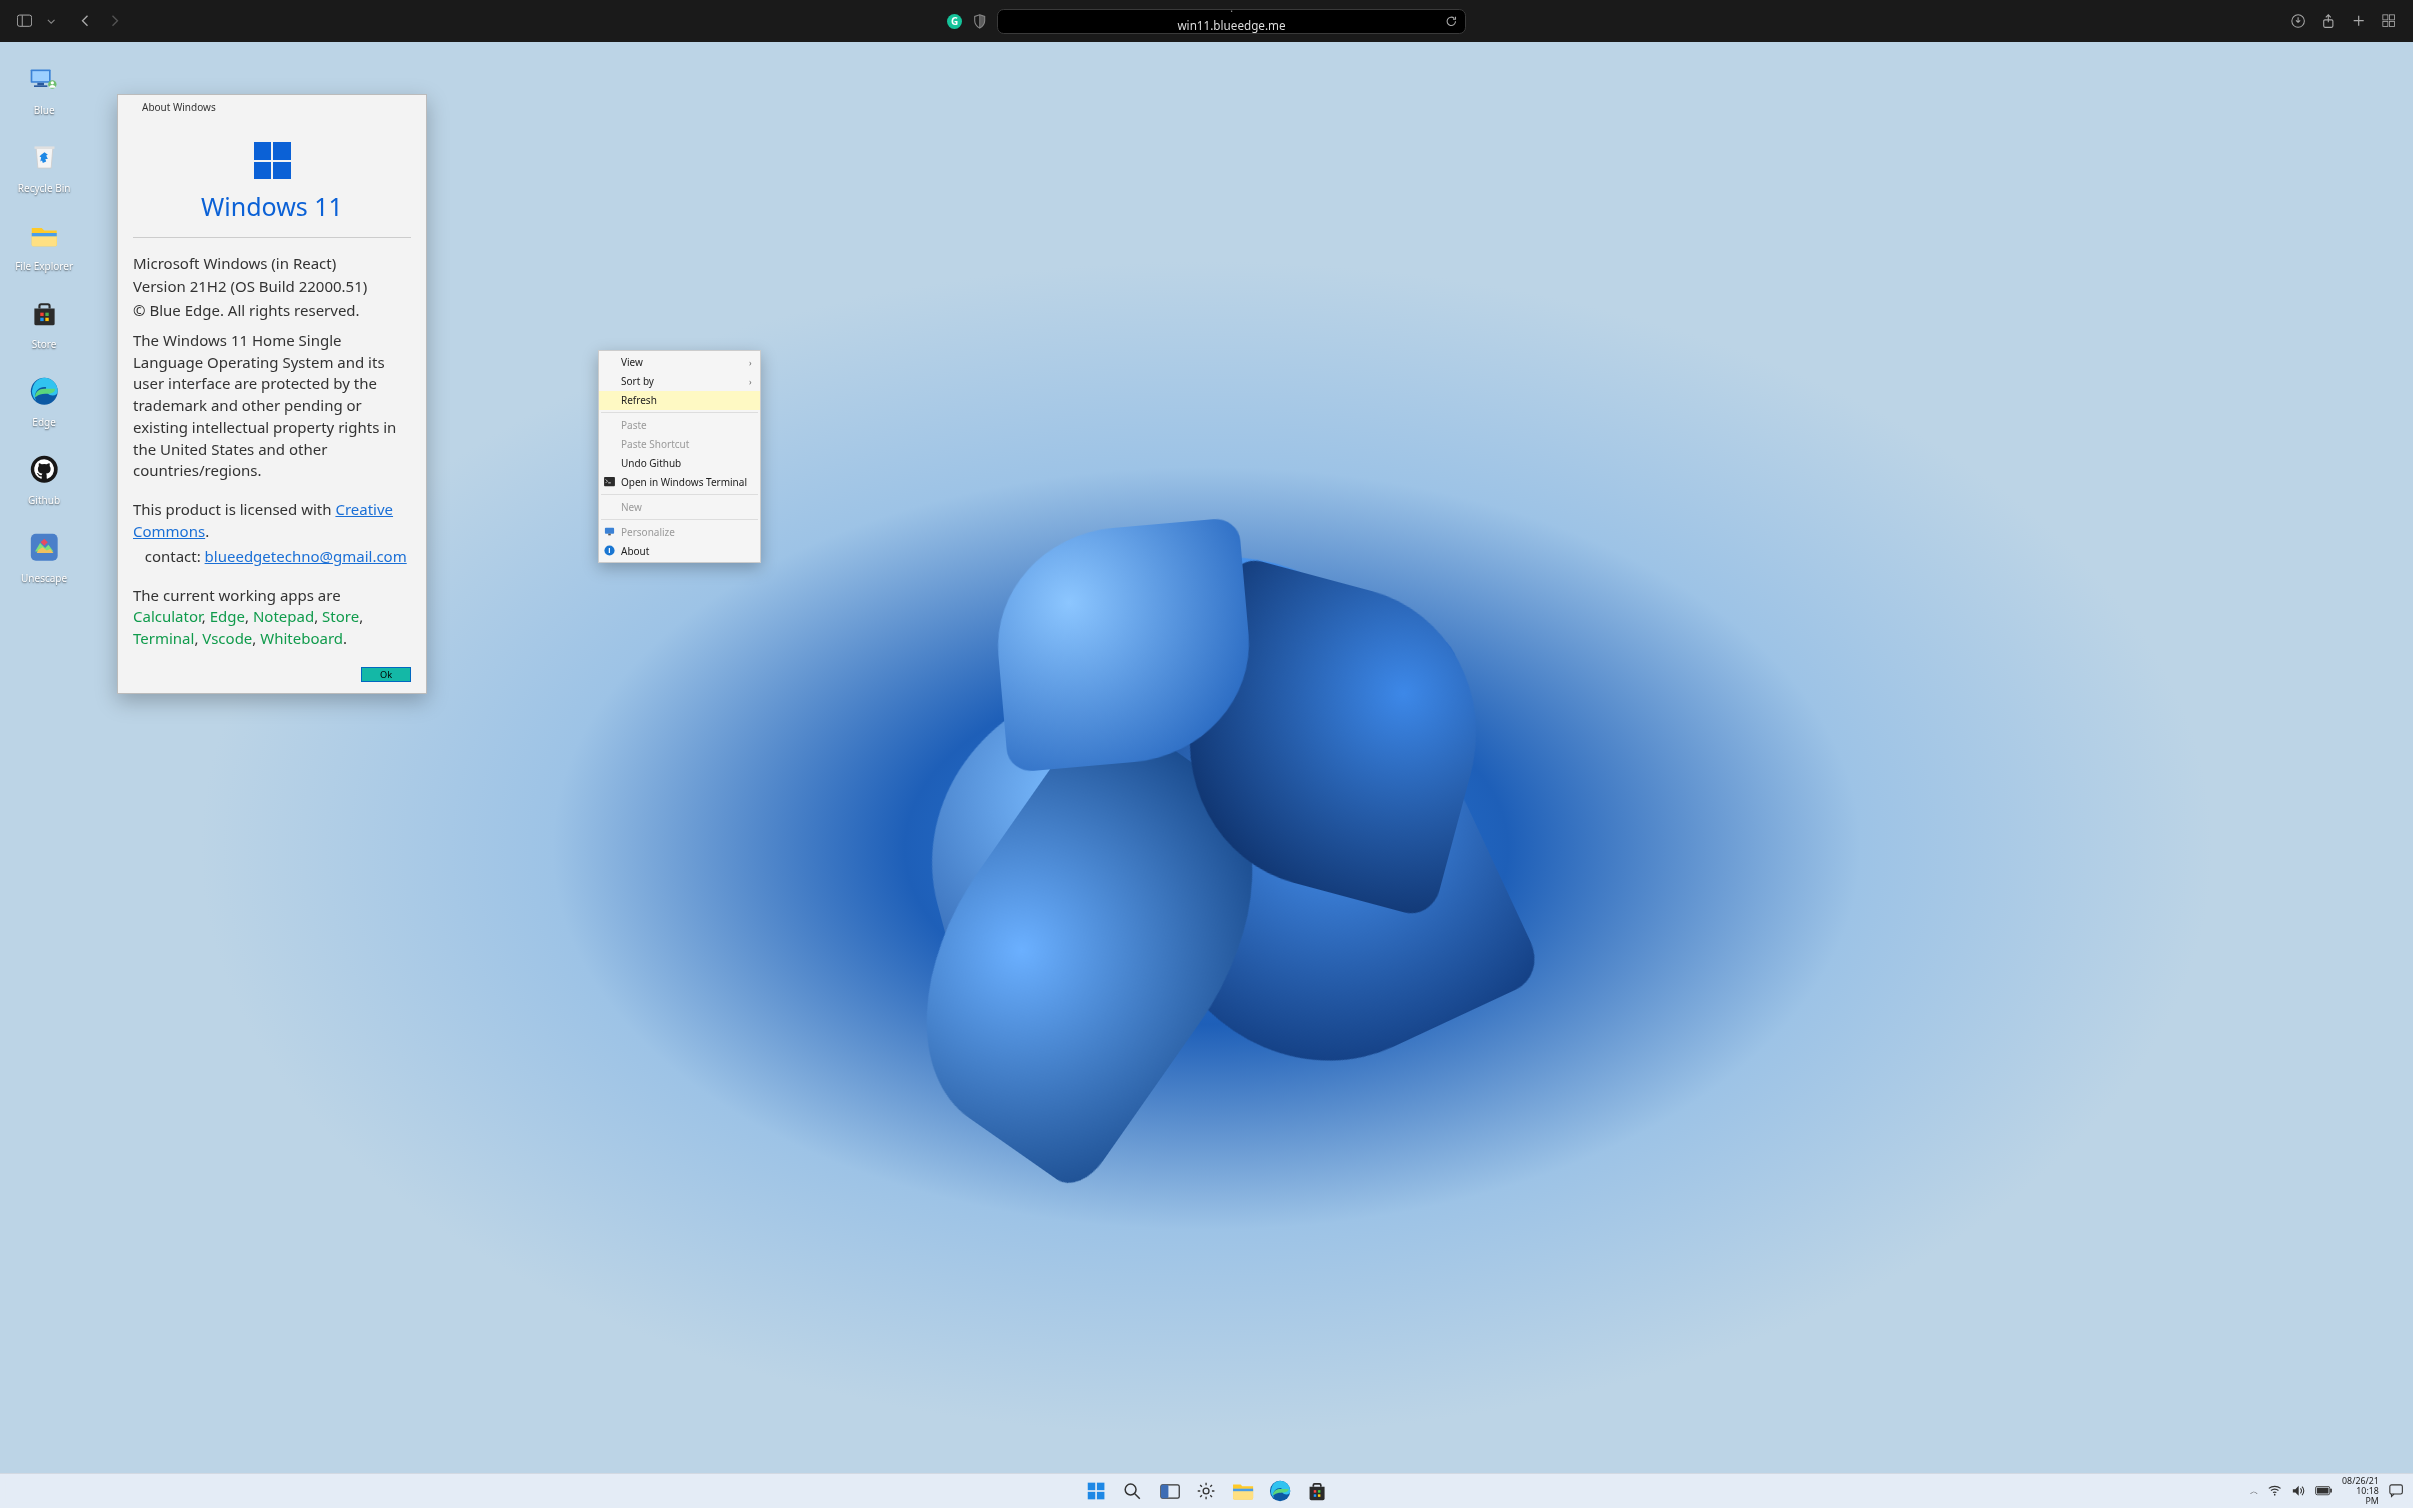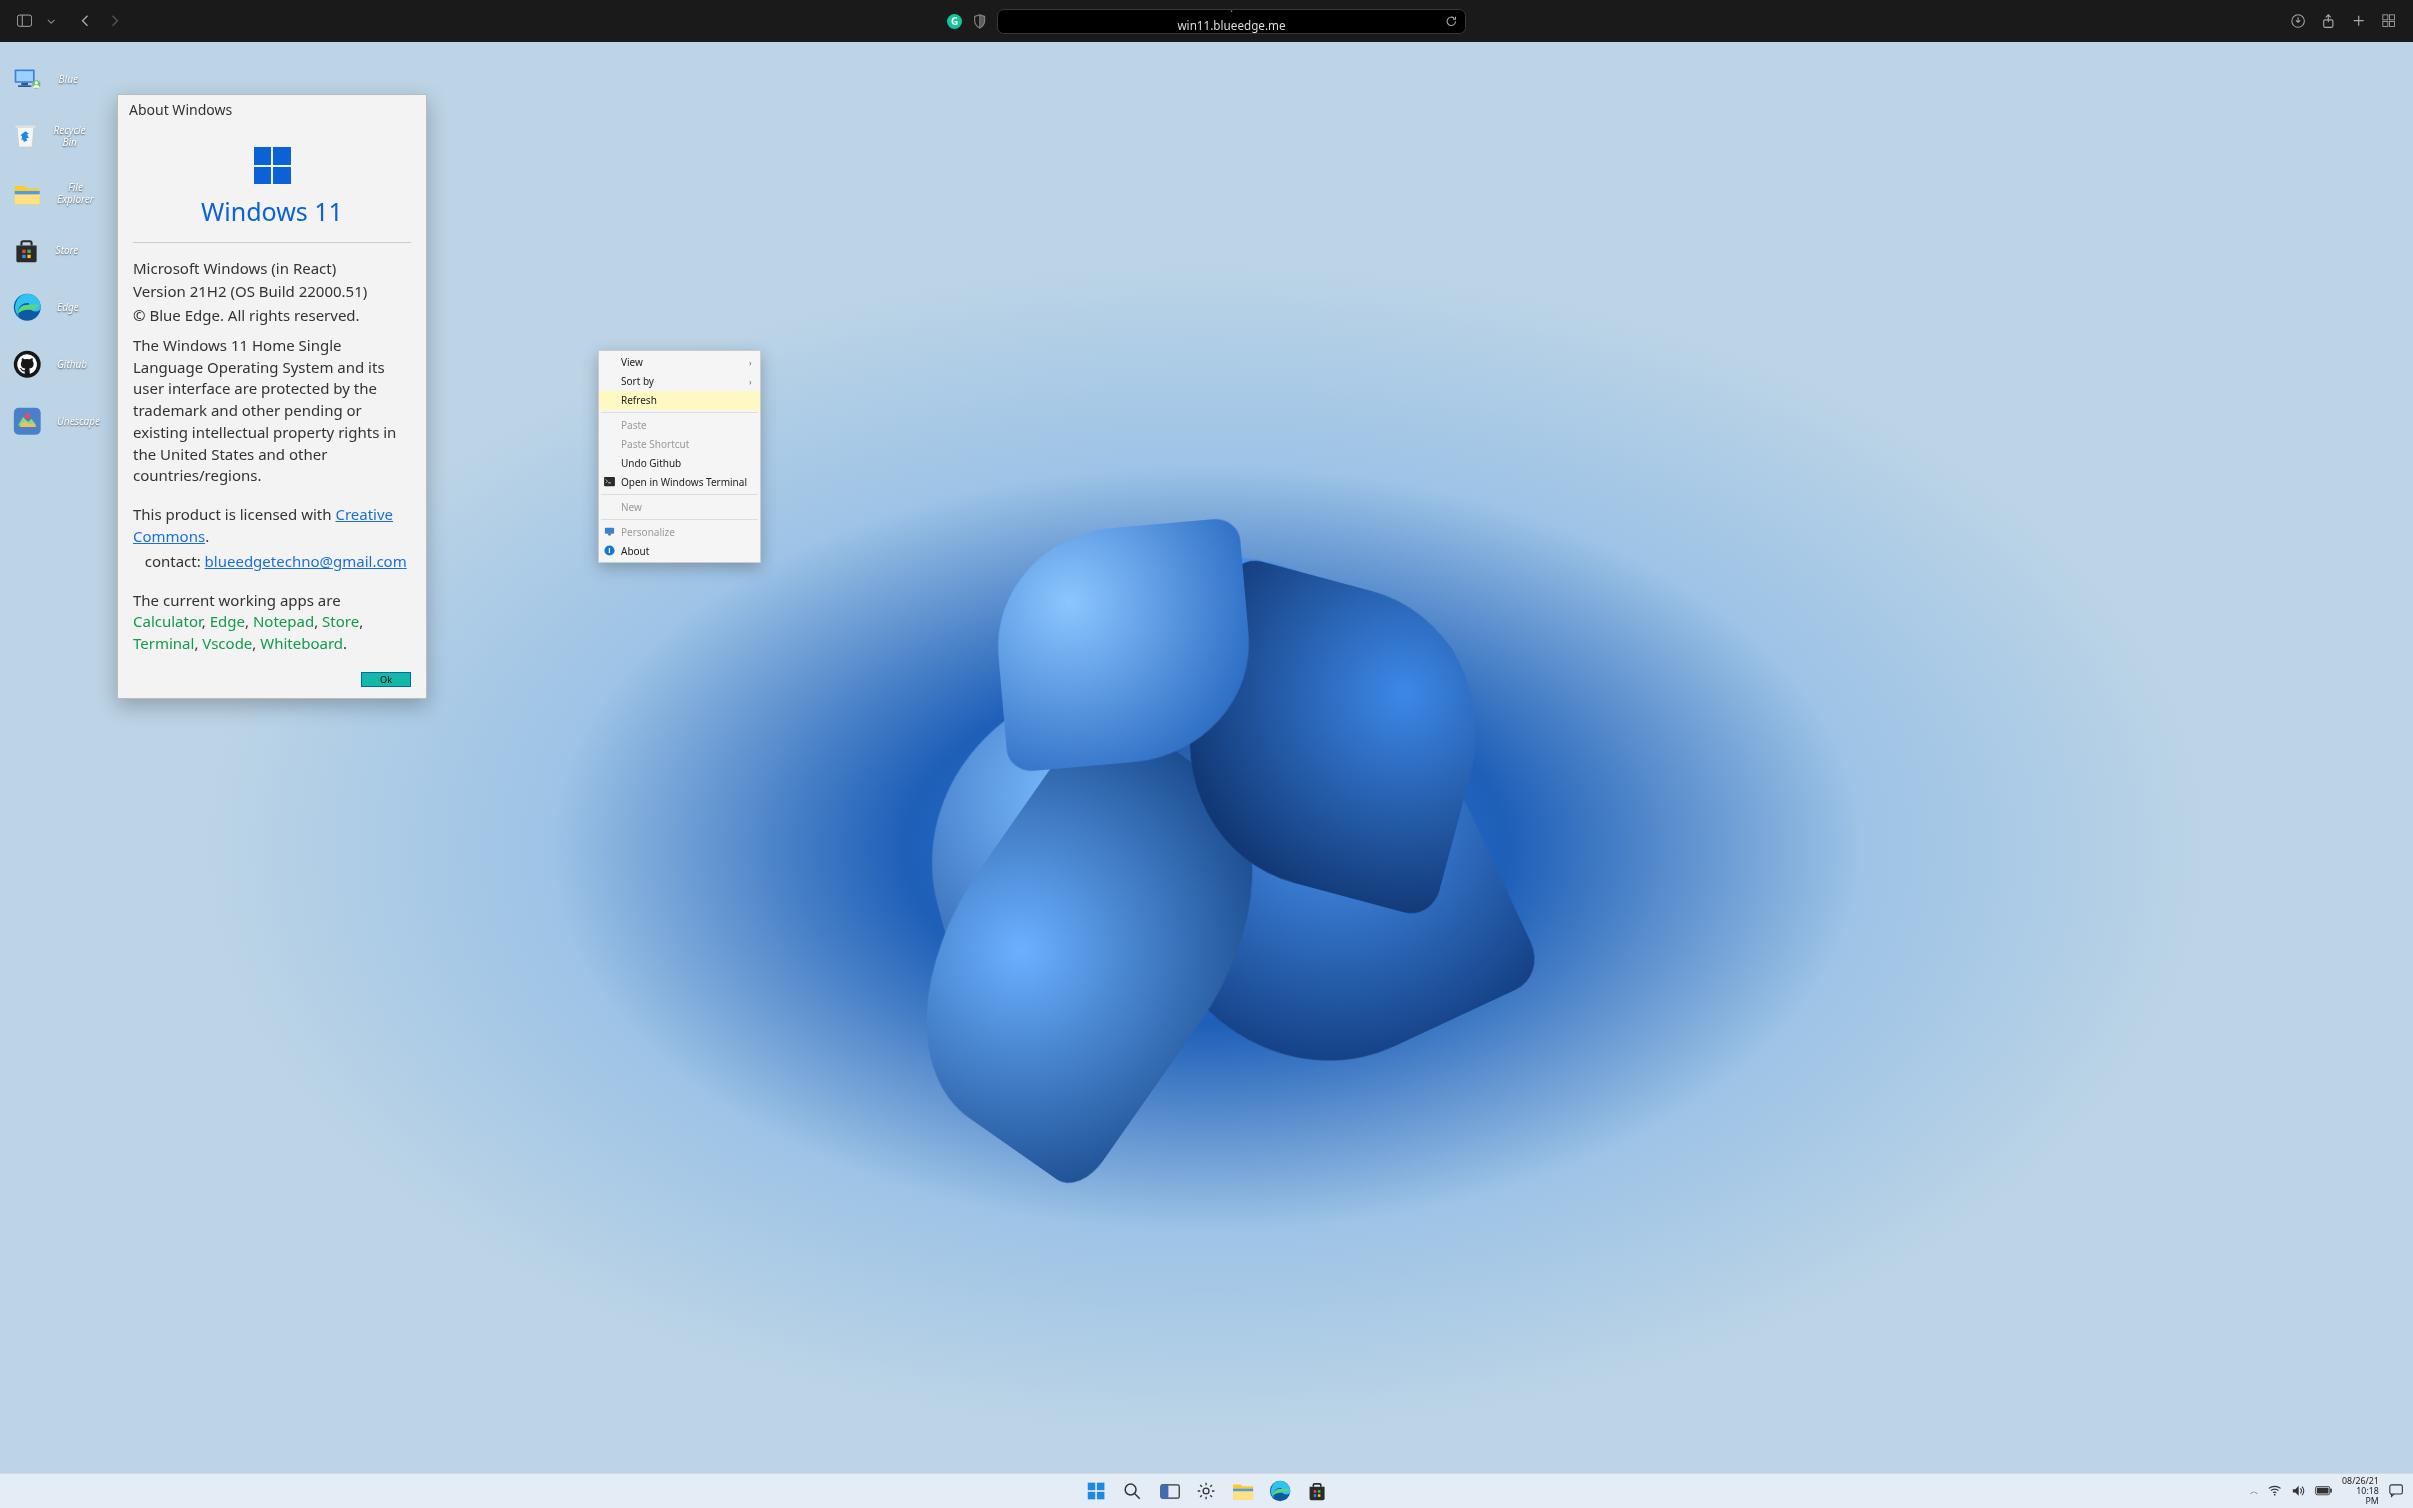--- a/index.html
+++ b/index.html
@@ -55,35 +55,35 @@
   width: 754px; height: 587px;
 }
 .petal {
   position: absolute;
   border-radius: 50% 10% 50% 10%;
   filter: blur(0.4px);
 }
 
 
 .desk-icons { position: absolute; top: 21px; left: 12.6px; display: flex; flex-direction: column; gap: 25px; }
-.desk-icon { width: 63px; display: flex; flex-direction: row; align-items: center; gap: 16px; cursor: pointer; font-style: italic; }
+.desk-icon { width: 63px; display: flex; flex-direction: column; align-items: center; gap: 9px; cursor: pointer; }
 .desk-icon .glyph { width: 32px; height: 32px; display:flex;align-items:center;justify-content:center; }
 .desk-icon .label { color: #fff; font-size: 10px; text-align:center; text-shadow: 0 0.8px 1.7px rgba(0,0,0,0.6); line-height:1.2; }
 
 
 .about-win {
   position: absolute;
   top: 52px; left: 117px;
   width: 310px;
   background: #f3f3f3;
   border: 0.8px solid #bbb;
   box-shadow: 0 6.7px 20px rgba(0,0,0,0.25);
   font-size: 9.2px;
 }
-.about-title { padding: 5px 11px; color: #333; font-size: 14px; }
+.about-title { padding: 5px 24px; color: #333; font-size: 10px; }
 .about-body { padding: 8.4px 15px 11.7px; }
 .win-logo { display:flex; align-items:center; justify-content:center; gap: 10px; padding: 15px 0 13.4px; border-bottom: 0.8px solid #ccc; margin-bottom: 15px; flex-direction: column;}
 .win-logo .sq { width: 37px; height: 37px; display:grid; grid-template: 1fr 1fr / 1fr 1fr; gap:2.5px; }
 .win-logo .sq div { background:#0b61d6; }
 .win-logo .txt { color:#0b61d6; font-size: 25px; font-weight: 400; }
 .about-p { color:#333; margin: 0 0 8.4px 0; line-height: 1.45; }
 .about-p.small { font-size: 15px; }
 .about-link { color: #1a6fd6; text-decoration: underline; cursor:pointer; }
 .app-link { color: #109b4c; cursor:pointer; }
 .indent { padding-left: 11.7px; }

